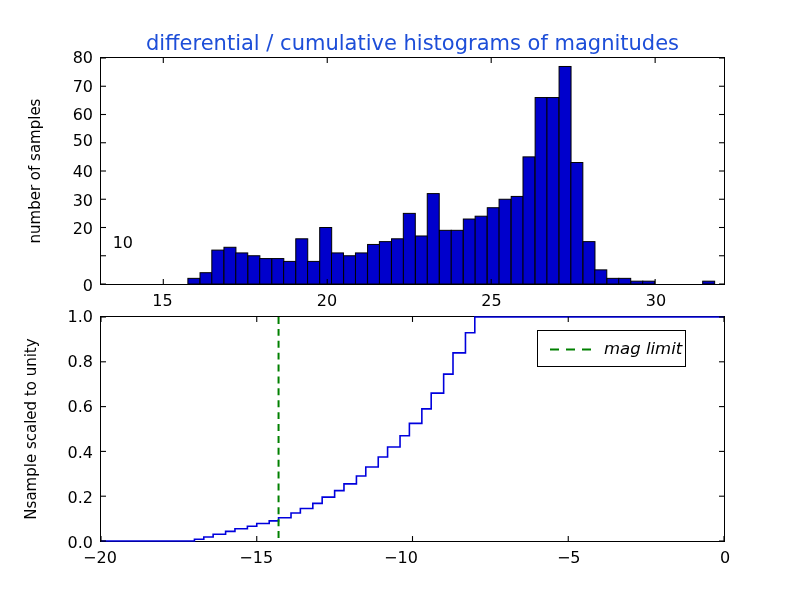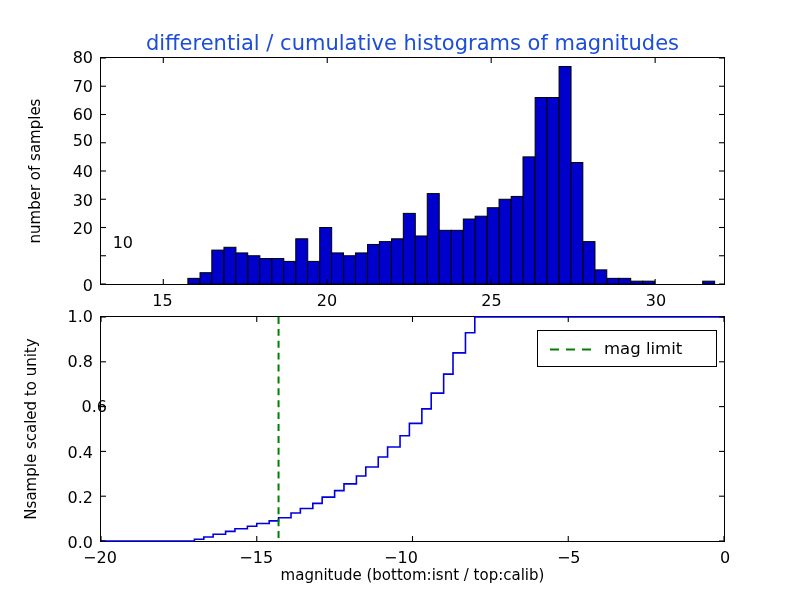--- a/index.html
+++ b/index.html
@@ -66,24 +66,25 @@
     font-size: 16px;
     color: #000;
     white-space: nowrap;
   }
   .ytick-label { text-align: right; transform: translate(-100%, -50%); }
   .xtick-label { text-align: right; transform: translate(-50%, 0); }
 
   #legend-box {
     position: absolute;
     left: 537px; top: 330px;
-    width: 180px; height: 37px;
+    width: 149px; height: 37px;
     box-sizing: border-box;
     border: 1.3px solid #000;
     background: #ffffff;
+    font-style: italic;
   }
   #legend-label {
     position: absolute;
     left: 66px; top: 8px;
     font-size: 16.5px;
     color: #000;
     white-space: nowrap;
   }
 </style>
 </head>
@@ -206,31 +207,30 @@
         <line x1="468.75" y1="226" x2="468.75" y2="221" stroke="#000" stroke-width="1.1"></line>
         <line x1="468.75" y1="0" x2="468.75" y2="5" stroke="#000" stroke-width="1.1"></line>
         <line x1="625" y1="226" x2="625" y2="221" stroke="#000" stroke-width="1.1"></line>
         <line x1="625" y1="0" x2="625" y2="5" stroke="#000" stroke-width="1.1"></line>
       </svg>
   </div>
   <div id="bot-ticks">
       <div class="tick-label ytick-label" style="left: 93px; top: 542px;">0.0</div>
       <div class="tick-label ytick-label" style="left: 93px; top: 496.8px;">0.2</div>
       <div class="tick-label ytick-label" style="left: 93px; top: 451.6px;">0.4</div>
-      <div class="tick-label ytick-label" style="left: 93px; top: 406.4px; margin-left: 14px;">0.6</div>
+      <div class="tick-label ytick-label" style="left: 93px; top: 406.4px;">0.6</div>
       <div class="tick-label ytick-label" style="left: 93px; top: 361.2px;">0.8</div>
       <div class="tick-label ytick-label" style="left: 93px; top: 316px;">1.0</div>
       <div class="tick-label xtick-label" style="left: 100px; top: 548px;">−20</div>
       <div class="tick-label xtick-label" style="left: 256.25px; top: 548px;">−15</div>
       <div class="tick-label xtick-label" style="left: 389px; top: 548px; margin-left: 12px;">−10</div>
       <div class="tick-label xtick-label" style="left: 568.75px; top: 548px;">−5</div>
       <div class="tick-label xtick-label" style="left: 725px; top: 548px;">0</div>
     </div>
 
-  <div id="xlabel">magnitude (bottom:isnt / top:calib)</div>
 
   <div id="legend-box">
     <svg id="legend-swatch" width="52" height="37" style="position:absolute;left:10px;top:0;">
         <line x1="2" y1="18.5" x2="48" y2="18.5" stroke="#008000" stroke-width="2" stroke-dasharray="9,7"></line>
       </svg>
     <span id="legend-label">mag limit</span>
   </div>
 
 </div>
 

